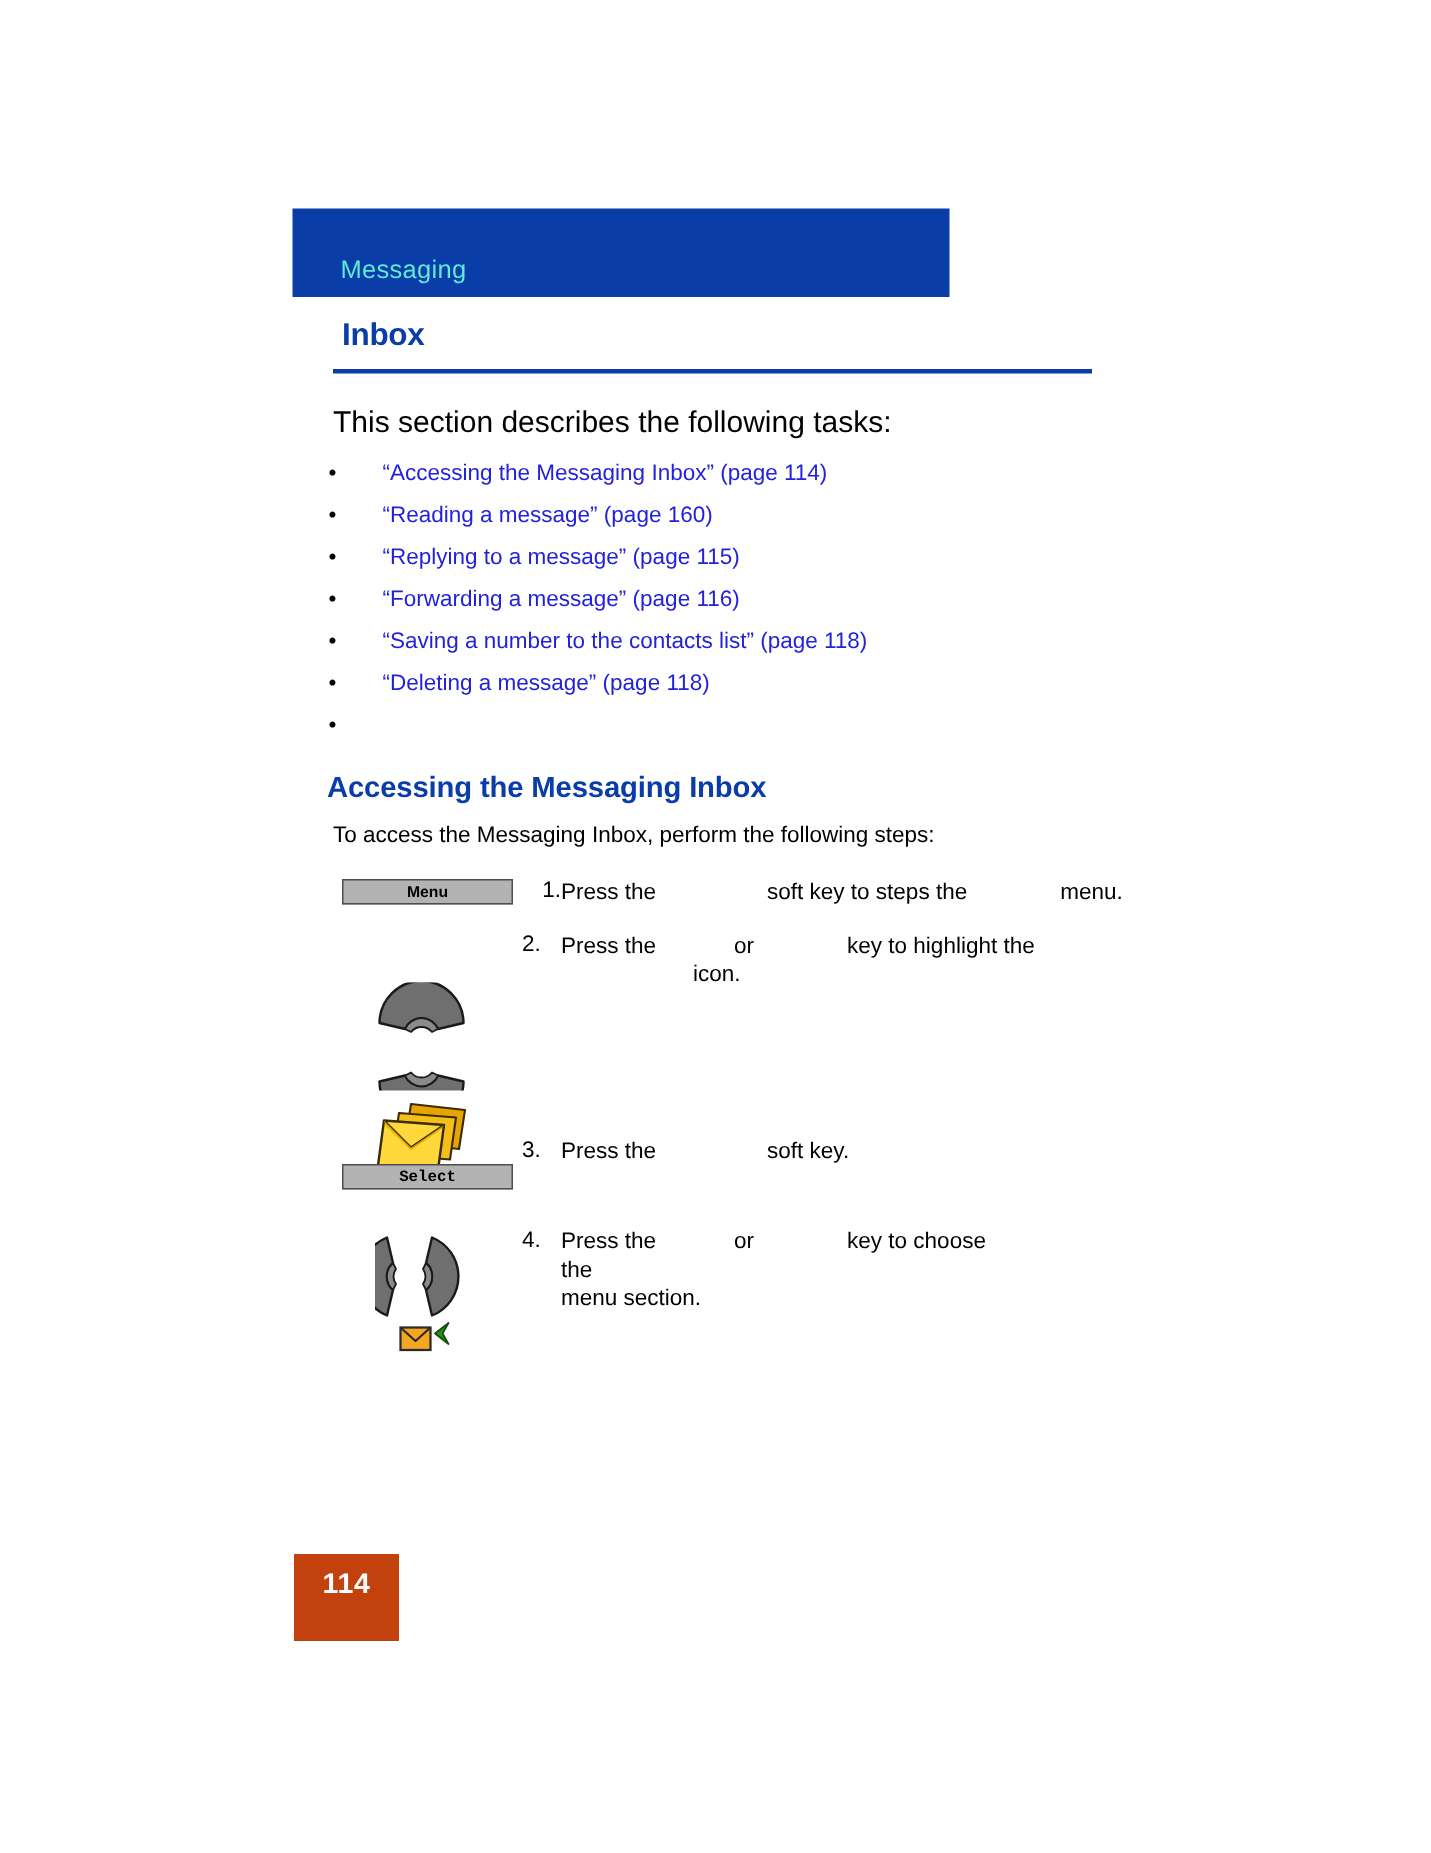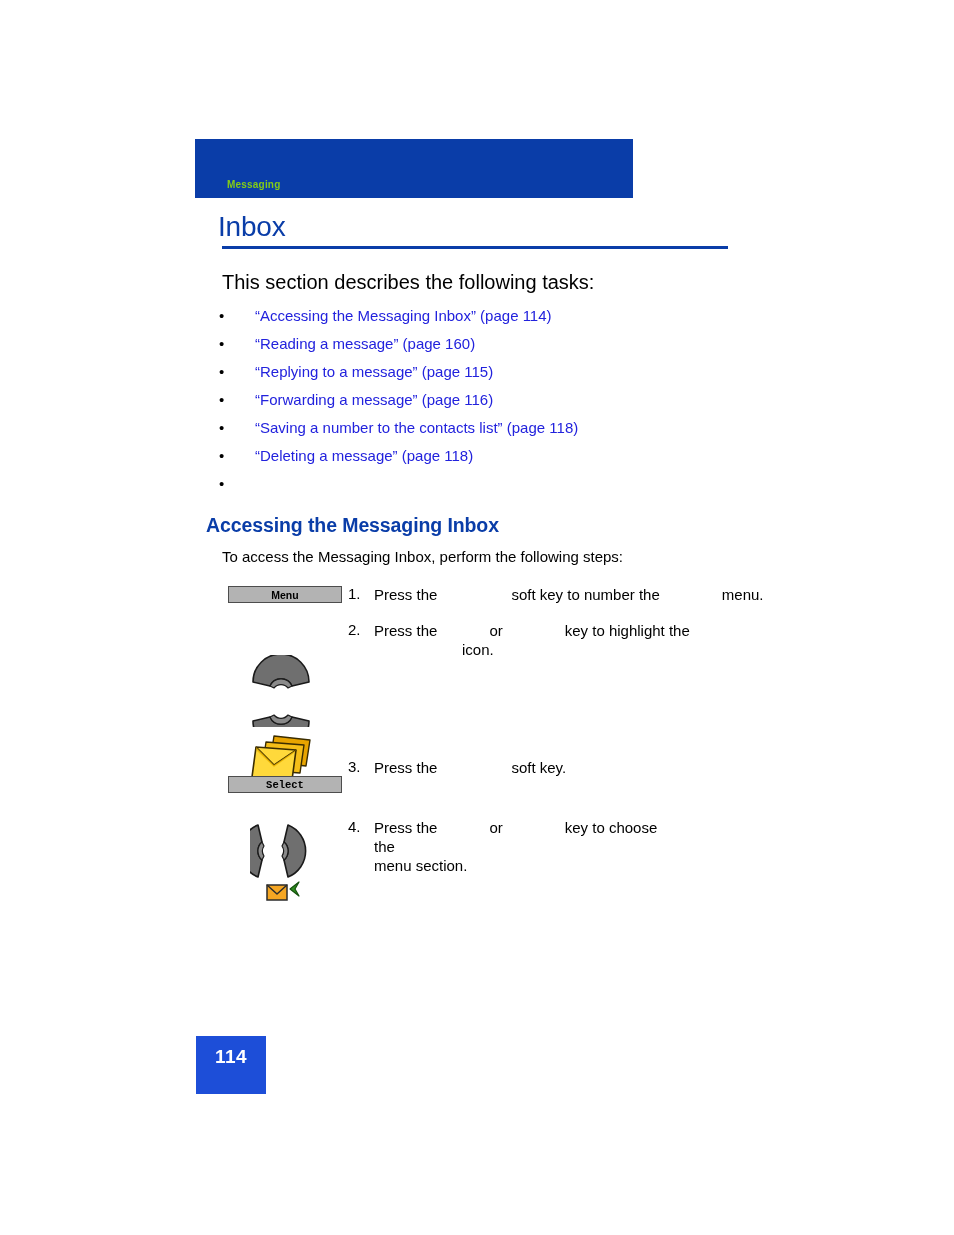--- a/index.html
+++ b/index.html
@@ -21,34 +21,34 @@
     left: 195px;
     top: 139px;
     width: 438px;
     height: 59px;
     background: #0A3DA8;
   }
   .header-bar-label {
     position: absolute;
     left: 32px;
     bottom: 8px;
-    color: #84cc16;
-    font-size: 10px;
-    font-weight: bold;
+    color: #5eead4;
+    font-size: 17px;
+    font-weight: normal;
     letter-spacing: 0.2px;
   }
 
   
   .chapter-title {
     position: absolute;
-    left: 218px;
+    left: 228px;
     top: 213px;
     color: #0A3DA8;
-    font-size: 28px;
-    font-weight: normal;
+    font-size: 21px;
+    font-weight: bold;
     letter-spacing: -0.2px;
     line-height: 1;
   }
   .title-rule {
     position: absolute;
     left: 222px;
     top: 246px;
     width: 506px;
     height: 3px;
     background: #0A3DA8;
@@ -89,21 +89,21 @@
     font-size: 15px;
     color: #2222DD;
     line-height: 1.25;
     white-space: nowrap;
     text-align: right;
   }
 
   
   .section-heading {
     position: absolute;
-    left: 206px;
+    left: 218px;
     top: 514px;
     color: #0A3DA8;
     font-size: 19.5px;
     font-weight: bold;
     letter-spacing: -0.1px;
   }
   .section-intro {
     position: absolute;
     left: 222px;
     top: 548px;
@@ -203,21 +203,21 @@
     height: 24px;
   }
 
   
   .page-number-box {
     position: absolute;
     left: 196px;
     top: 1036px;
     width: 70px;
     height: 58px;
-    background: #1d4ed8;
+    background: #c2410c;
     display: flex;
     align-items: flex-start;
     justify-content: center;
   }
   .page-number-label {
     color: #ffffff;
     font-size: 19px;
     font-weight: bold;
     letter-spacing: 0.5px;
     margin-top: 10px;
@@ -271,29 +271,29 @@
     <span class="link-bullet">•</span>
   </div>
 
 </div>
 
 <div class="section-heading">Accessing the Messaging Inbox</div>
 <div class="section-intro">To access the Messaging Inbox, perform the following steps:</div>
 
 <div class="steps">
 
-  <div class="step-row" style="height:36px;">
+  <div class="step-row" style="height:36px;text-align:right;">
     <div class="step-figure">
       <div class="softkey softkey-menu">
         <span>Menu</span>
       </div>
     </div>
     <div class="step-body">
       <span class="step-num">1.</span>
-      <span class="step-text"><span>Press the</span><span class="gap-l"></span><span>soft key to number the</span><span class="gap-m"></span><span>menu.</span></span>
+      <span class="step-text"><span>Press the</span><span class="gap-l"></span><span>soft key to steps the</span><span class="gap-m"></span><span>menu.</span></span>
     </div>
   </div>
 
   <div class="step-row" style="height:137px;">
     <div class="step-figure">
 
       <div class="nav-updown">
         <svg width="62" height="72" viewBox="0 0 62 72" xmlns="http://www.w3.org/2000/svg">
 
           <path d="M3 27 A 28 28 0 0 1 59 27 L 42 31 A 12 12 0 0 0 20 31 Z" fill="#6f6f6f" stroke="#1a1a1a" stroke-width="1.6" stroke-linejoin="round"></path>

